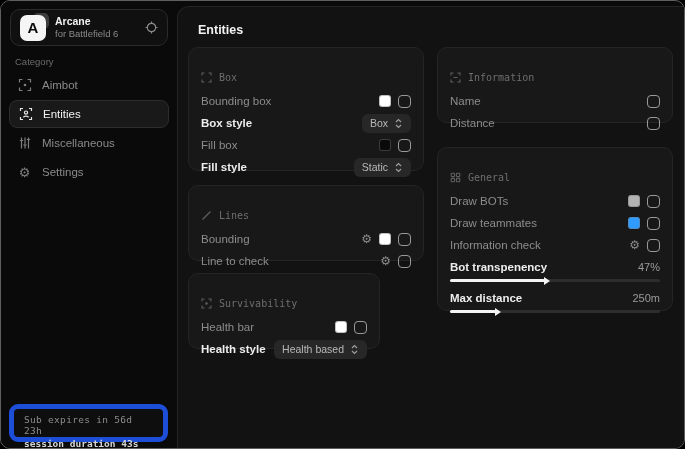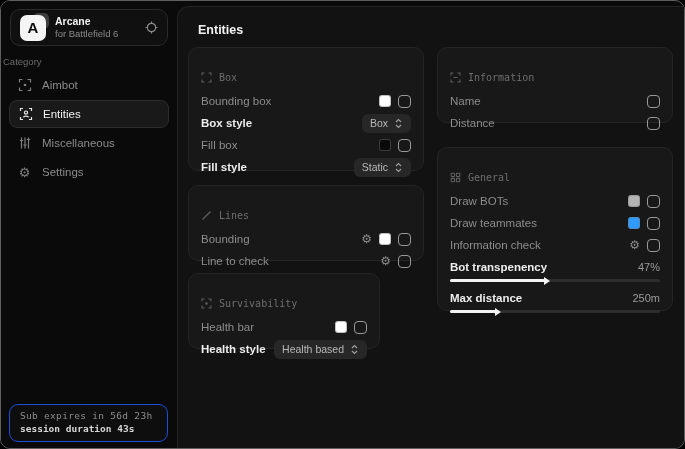--- a/index.html
+++ b/index.html
@@ -17,31 +17,31 @@
   .logo-ghost { position:absolute; right:-3px; top:-2px; width:16px; height:16px;
     background:#3d3d3d; border-radius:5px; }
   .logo { position:absolute; inset:0; background:#f5f5f5; border-radius:7px;
     display:flex; align-items:center; justify-content:center;
     font-weight:bold; font-size:15px; color:#0c0c0c; }
   .brand-text { flex:1; line-height:1.15; }
   .brand-title { font-size:10.5px; font-weight:bold; color:#f2f2f2; }
   .brand-sub { font-size:9.5px; color:#8a8a8a; margin-top:2px; }
   .brand-action { color:#8a8a8a; display:flex; align-items:center; }
 
-  .category-label { position:absolute; left:2px; top:55px; font-size:9.5px; color:#6b6b6b; }
+  .category-label { position:absolute; left:14px; top:55px; font-size:9.5px; color:#6b6b6b; }
 
   .nav { position:absolute; left:8px; right:8px; top:70px; }
   .nav-item { height:28px; margin-bottom:1px; display:flex; align-items:center; gap:10px;
     padding:0 8px; border-radius:8px; color:#8a8a8a; font-size:11.5px; cursor:default; }
   .nav-item .nv-icon { width:15px; display:flex; justify-content:center; color:#7d7d7d; }
   .nav-item.active { background:#191919; border:1px solid #2d2d2d; color:#f0f0f0; }
   .nav-item.active .nv-icon { color:#e8e8e8; }
 
   .footer-card { position:absolute; left:8px; right:9px; bottom:6px; height:38px;
-    border:1px solid #1d4ed8; border-radius:9px; background:#0e0e0e;
+    border:5px solid #1d4ed8; border-radius:9px; background:#0e0e0e;
     padding:5px 10px; font-family:"DejaVu Sans Mono", monospace; }
   .footer-l1 { font-size:9.5px; color:#8d8d8d; letter-spacing:0.3px; }
   .footer-l2 { font-size:9.5px; color:#d6d6d6; font-weight:bold; margin-top:2px; }
 
   
   .main { position:absolute; left:176px; top:5px; right:0; bottom:0; background:#121212;
     border:1px solid #242424; border-right:none; border-bottom:none; border-radius:12px 0 0 0; }
   .page-title { position:absolute; left:20px; top:16px; font-size:12.5px; font-weight:bold; color:#f2f2f2; }
 
   .card { position:absolute; background:#181818; border:1px solid #252525; border-radius:10px;

